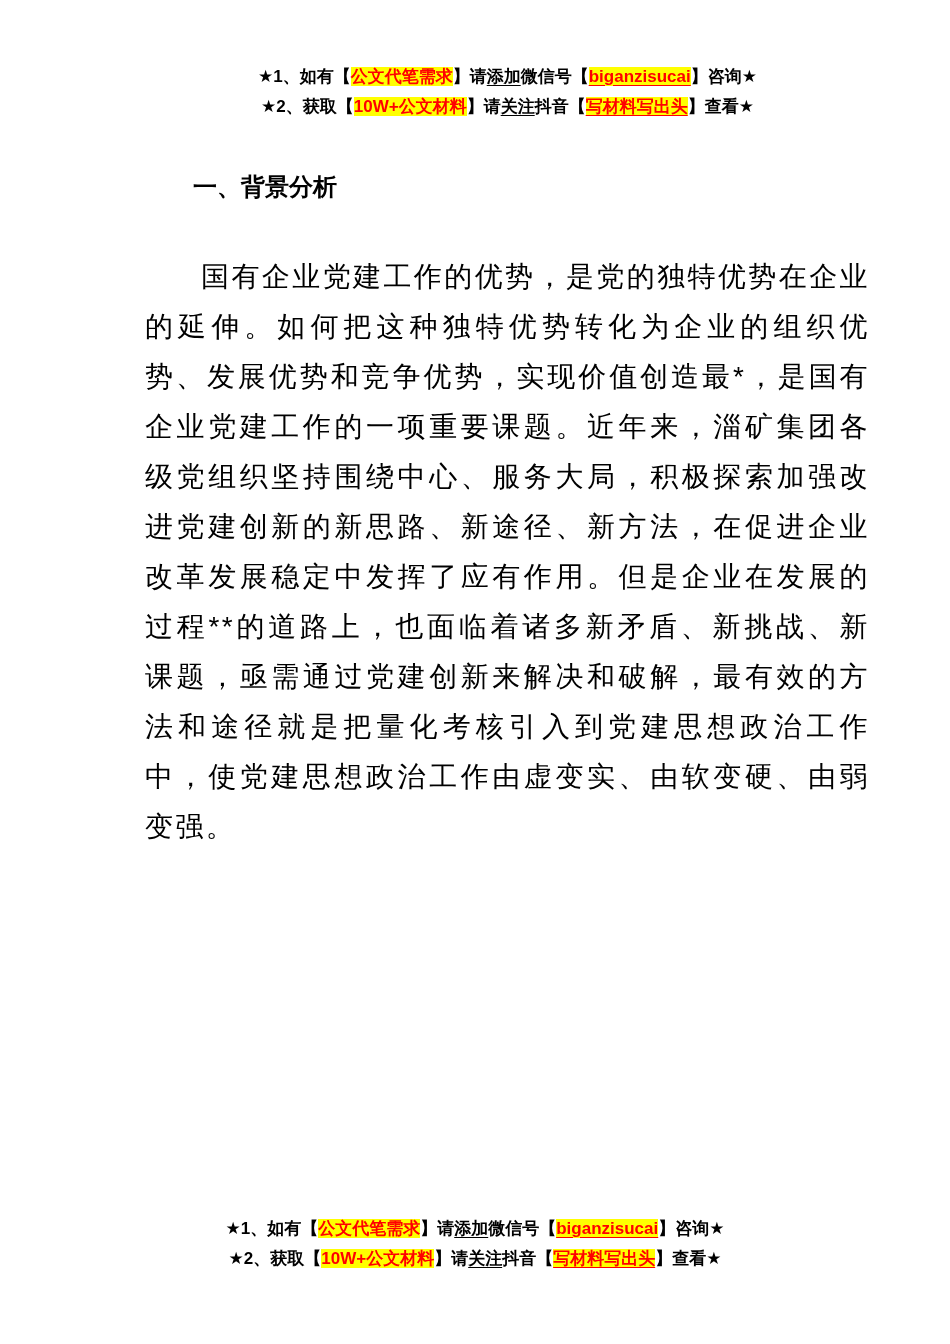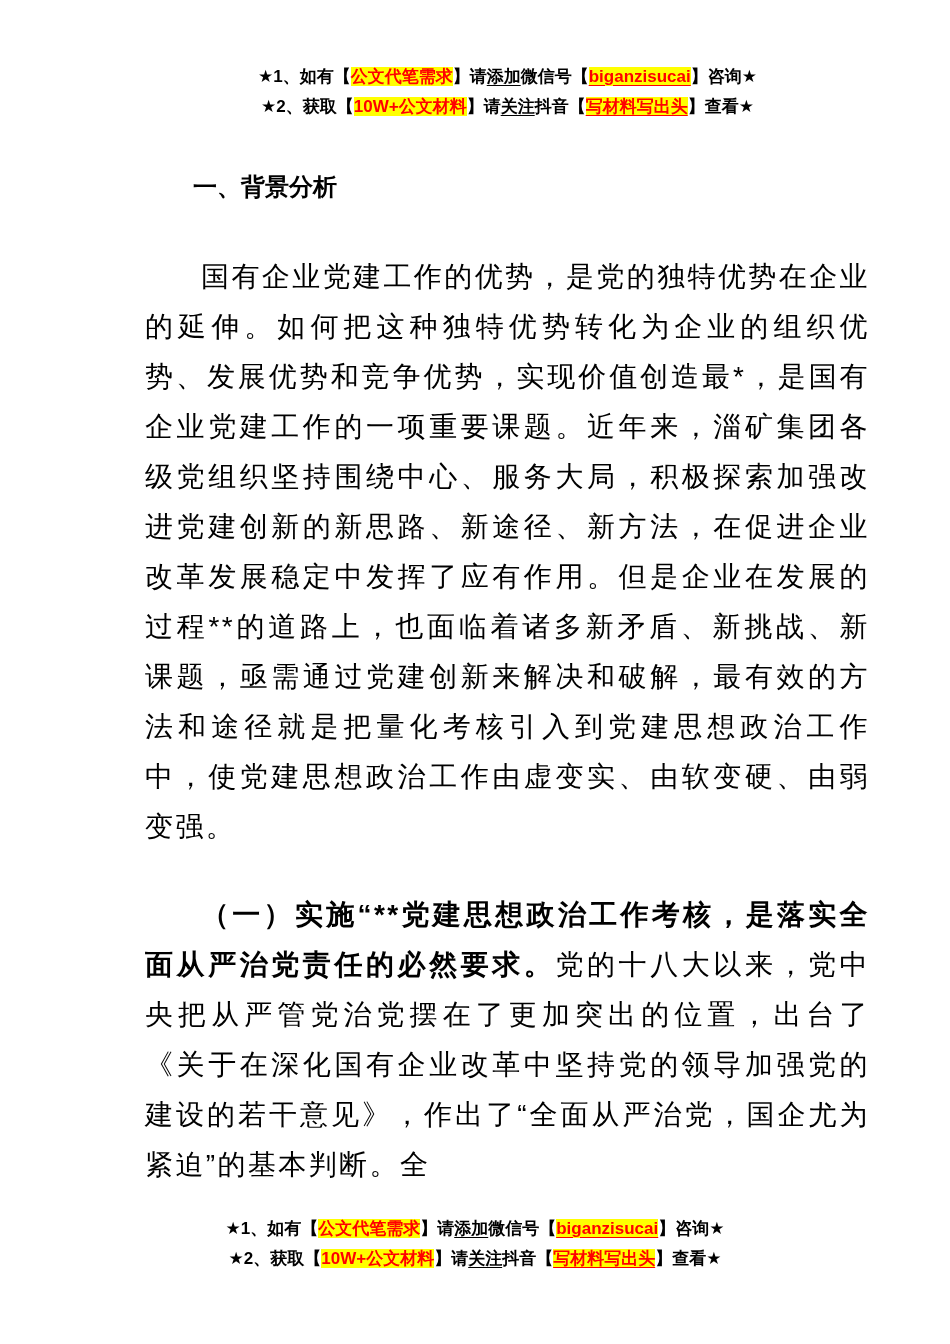--- a/index.html
+++ b/index.html
@@ -92,20 +92,19 @@
   <div class="promo promo-top">
     <div class="promo-line"><span>★1、如有【</span><span class="hl">公文代笔需求</span><span>】请</span><span class="u-black">添加</span><span>微信号【</span><span class="hl u-red">biganzisucai</span><span>】咨询★</span></div>
     <div class="promo-line"><span>★2、获取【</span><span class="hl">10W+公文材料</span><span>】请</span><span class="u-black">关注</span><span>抖音【</span><span class="hl u-red">写材料写出头</span><span>】查看★</span></div>
   </div>
 
 
   <h2 class="section-heading">一、背景分析</h2>
 
   <p class="body-para">国有企业党建工作的优势，是党的独特优势在企业的延伸。如何把这种独特优势转化为企业的组织优势、发展优势和竞争优势，实现价值创造最*，是国有企业党建工作的一项重要课题。近年来，淄矿集团各级党组织坚持围绕中心、服务大局，积极探索加强改进党建创新的新思路、新途径、新方法，在促进企业改革发展稳定中发挥了应有作用。但是企业在发展的过程**的道路上，也面临着诸多新矛盾、新挑战、新课题，亟需通过党建创新来解决和破解，最有效的方法和途径就是把量化考核引入到党建思想政治工作中，使党建思想政治工作由虚变实、由软变硬、由弱变强。</p>
 
-  <p class="body-para second"><span class="bold-lead">（一）实施“**党建思想政治工作考核，是落实全面从严治党责任的必然要求。</span><span>党的十八大以来，党中央把从严管党治党摆在了更加突出的位置，出台了《关于在深化国有企业改革中坚持党的领导加强党的建设的若干意见》，作出了“全面从严治党，国企尤为紧迫”的基本判断。全</span></p>
 
   <div class="promo promo-bottom">
     <div class="promo-line"><span>★1、如有【</span><span class="hl">公文代笔需求</span><span>】请</span><span class="u-black">添加</span><span>微信号【</span><span class="hl u-red">biganzisucai</span><span>】咨询★</span></div>
     <div class="promo-line"><span>★2、获取【</span><span class="hl">10W+公文材料</span><span>】请</span><span class="u-black">关注</span><span>抖音【</span><span class="hl u-red">写材料写出头</span><span>】查看★</span></div>
   </div>
 
 </div>
 
 </body></html>

